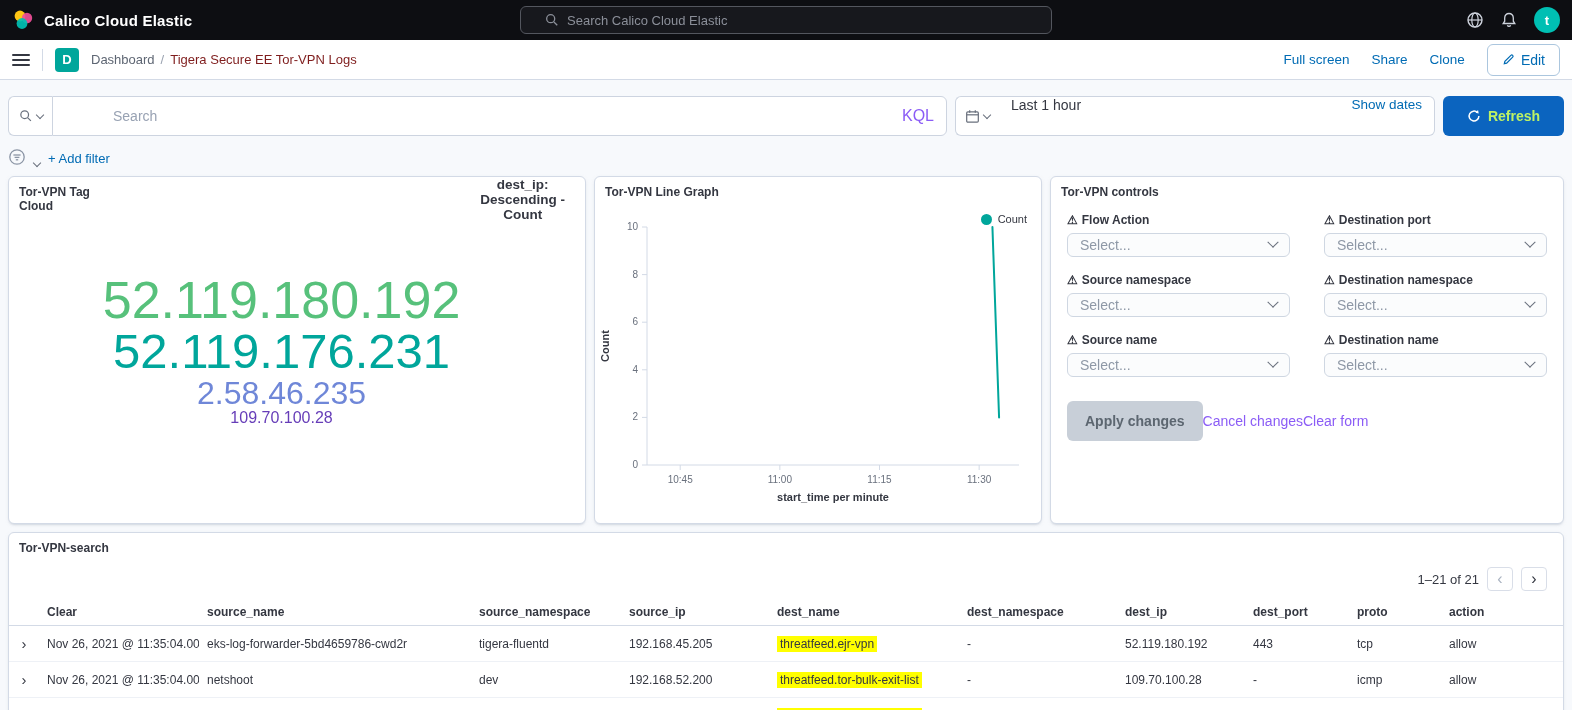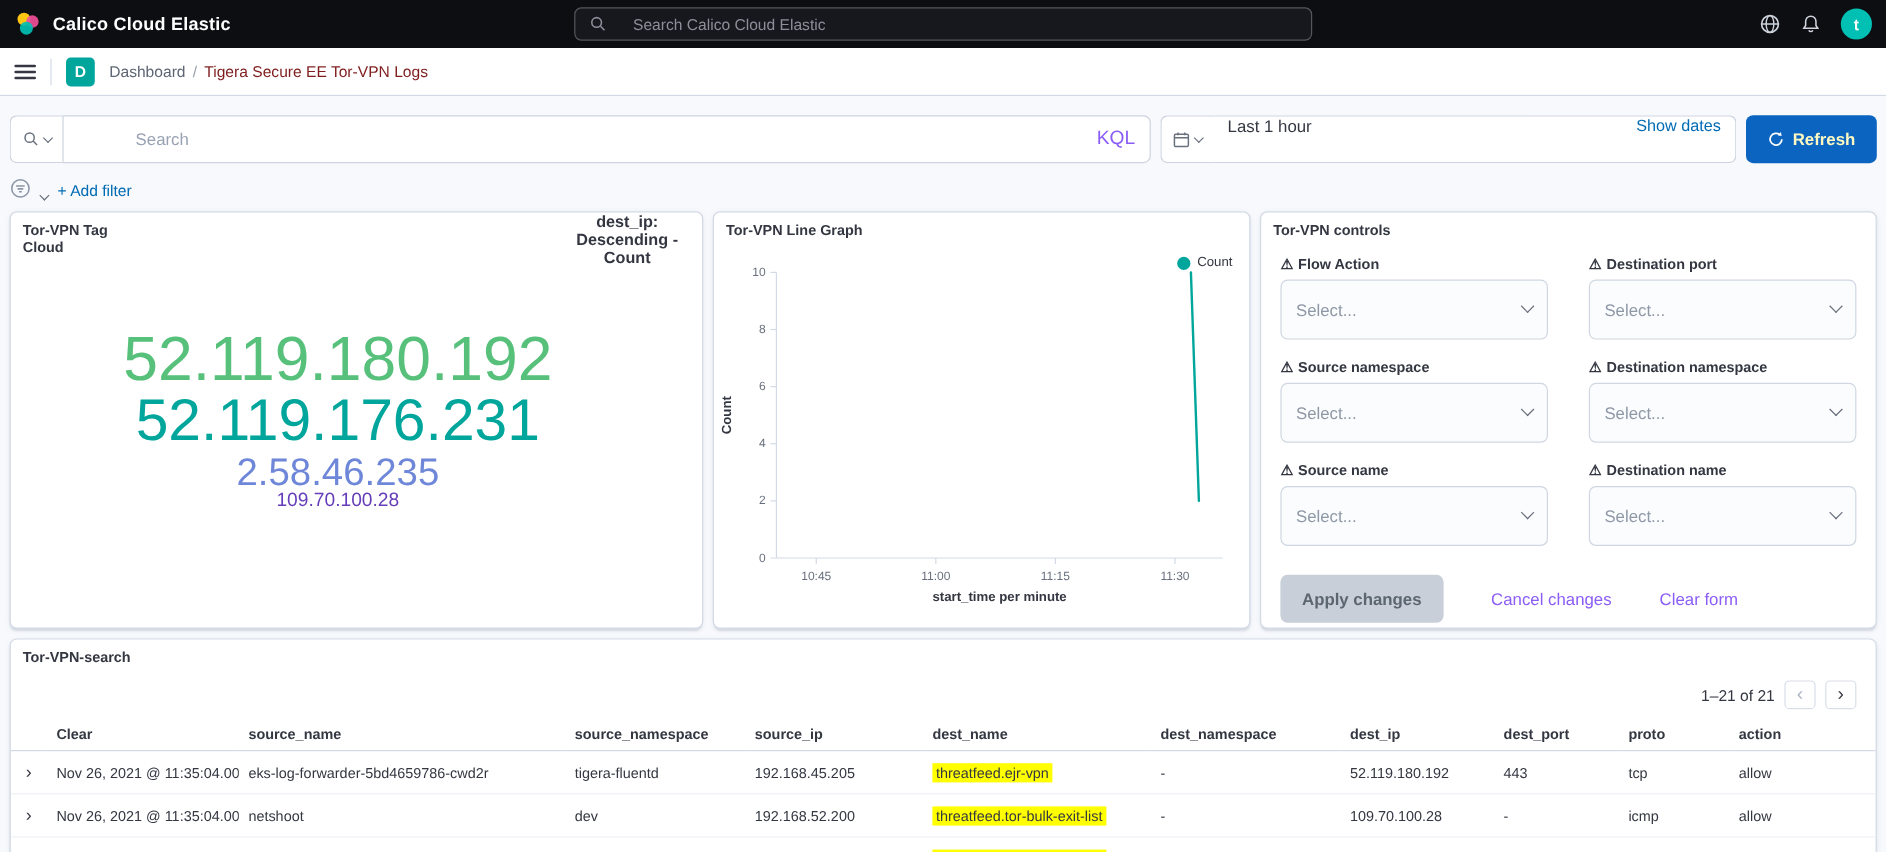--- a/index.html
+++ b/index.html
@@ -4,22 +4,22 @@
 <style>
   * { box-sizing: border-box; margin: 0; padding: 0; }
   html,body { width:1572px; height:710px; overflow:hidden; }
   body {
     font-family: "Liberation Sans", sans-serif;
     background:#f7f9fc; color:#343741; position:relative;
   }
   
   .topbar { height:40px; background:#0d0e12; display:flex; align-items:center; padding:0 12px; gap:10px; position:relative; }
   .topbar .title { color:#fff; font-size:15px; font-weight:700; letter-spacing:.2px; }
-  .top-search { position:absolute; left:50%; top:6px; transform:translateX(-50%); width:615px; height:28px;
-    background:#17181d; border:1px solid #53565e; border-radius:6px; display:flex; align-items:center; padding:0 12px; gap:22px; }
+  .top-search { position:absolute; left:50%; top:6px; transform:translateX(-50%); width:532px; height:28px;
+    background:#17181d; border:1px solid #53565e; border-radius:6px; display:flex; align-items:center; padding:0 24px; gap:8px; }
   .top-search input { flex:1; background:transparent; border:none; outline:none; color:#c6cad3; font-size:13px; font-family:inherit; }
   .top-search input::placeholder { color:#8b8f99; }
   .top-right { margin-left:auto; display:flex; align-items:center; gap:16px; }
   .avatar { width:26px; height:26px; border-radius:50%; background:#00bfb3; color:#fff; font-size:13px; font-weight:700;
     display:flex; align-items:center; justify-content:center; }
   
   .navbar { height:40px; background:#fff; border-bottom:1px solid #d3dae6; display:flex; align-items:center; padding:0 12px; gap:12px; }
   .burger { width:18px; display:flex; flex-direction:column; gap:3px; cursor:pointer; }
   .burger i { height:2px; background:#343741; border-radius:1px; display:block; }
   .vdiv { width:1px; height:22px; background:#d3dae6; }
@@ -39,21 +39,21 @@
   .addon { width:44px; background:#fff; border:1px solid #cdd4e0; border-right:none; border-radius:6px 0 0 6px;
     display:flex; align-items:center; justify-content:center; gap:4px; cursor:pointer; }
   .searchbox { flex:1; background:#fff; border:1px solid #cdd4e0; border-radius:0 6px 6px 0; display:flex; align-items:center; padding:0 12px; }
   .searchbox input { flex:1; border:none; outline:none; font-size:14px; font-family:inherit; color:#343741;margin-left:48px; }
   .searchbox input::placeholder { color:#98a2b3; }
   .kql { color:#8b5cf6; font-size:16px; cursor:pointer; }
   .d-group { width:480px; display:flex; }
   .d-display { flex:1; background:#fff; border:1px solid #cdd4e0; border-left:none; border-radius:0 6px 6px 0;
     display:flex; padding:0 12px; font-size:14px; }
   .show-dates { margin-left:auto; color:#006bb4; font-size:13.5px; cursor:pointer; }
-  .refresh-btn { width:109px; background:#0b64bf; border:none; border-radius:6px; color:#fef9c3; font-weight:700; font-size:14px;
+  .refresh-btn { width:121px; background:#0b64bf; border:none; border-radius:6px; color:#bef264; font-weight:700; font-size:14px;
     display:flex; align-items:center; justify-content:center; gap:7px; cursor:pointer; font-family:inherit; }
   
   .filterrow { margin:10px 8px 0; display:flex; align-items:flex-end; gap:8px; height:20px; }
   .add-filter { color:#006bb4; font-size:13px; cursor:pointer; }
   
   .panels { margin:10px 8px 0; display:flex; gap:8px; }
   .panel { background:#fff; border:1px solid #d3dae6; border-radius:6px;
     box-shadow:0 2px 2px -1px rgba(152,162,179,.3),0 1px 5px -2px rgba(152,162,179,.3); }
   .panel-title { font-size:12px; font-weight:700; color:#343741; padding:8px 10px; }
   .p-tagcloud { width:578px; height:348px; display:flex; flex-direction:row; }
@@ -65,28 +65,28 @@
   .tc-caption { text-align:center; font-weight:700; font-size:13.5px; padding-bottom:14px; }
   
   .legend { position:absolute; top:36px; right:14px; display:flex; align-items:center; gap:6px; font-size:11px; color:#343741; }
   .legend-dot { width:11px; height:11px; border-radius:50%; background:#00a69b; }
   .chart-svg { display:block; margin:4px auto 0; }
   
   .controls-body { padding:6px 16px 0; }
   .cgrid { display:grid; grid-template-columns:1fr 1fr; column-gap:34px; row-gap:16px; }
   .flabel { display:flex; align-items:center; gap:4px; font-size:12px; font-weight:700; color:#343741; margin-bottom:6px; }
   .warn { font-size:12px; line-height:1; }
-  .select { height:50px; background:#fbfcfd; border:1px solid #cfd7e2; border-radius:6px; display:flex; align-items:center;
+  .select { height:24px; background:#fbfcfd; border:1px solid #cfd7e2; border-radius:6px; display:flex; align-items:center;
     justify-content:space-between; padding:0 12px; cursor:pointer; }
   .ph { color:#8e98a6; font-size:14px; }
   .chev { width:8px; height:8px; border-right:1.6px solid #69707d; border-bottom:1.6px solid #69707d;
     transform:rotate(45deg) translate(-2px,-2px); display:inline-block; }
   .chev-sm { width:6px; height:6px; border-right:1.4px solid #69707d; border-bottom:1.4px solid #69707d;
     transform:rotate(45deg); display:inline-block; margin-top:-3px; }
-  .controls-buttons { margin-top:24px; display:flex; gap:40px; }
+  .controls-buttons { margin-top:24px; display:flex; }
   .apply-btn { height:40px; padding:0 18px; border:none; border-radius:6px; background:#c8cfd8; color:#5c6670;
     font-weight:700; font-size:14px; font-family:inherit; }
   .text-btn { color:#8b5cf6; font-size:14px; cursor:pointer; background:none; border:none; font-family:inherit; }
   
   .p-table { margin:8px 8px 0; min-height:180px; }
   .pg-row { display:flex; justify-content:flex-end; align-items:center; gap:8px; padding:4px 16px 8px; font-size:13px; }
   .pg-btn { width:26px; height:24px; border:1px solid #d9dee8; border-radius:4px; background:#fff; display:flex;
     align-items:center; justify-content:center; font-size:16px; cursor:pointer; line-height:1; }
   .pg-prev { color:#aab3c1; }
   .pg-next { color:#343741; }
@@ -136,20 +136,31 @@
       <i></i>
       <i></i>
       <i></i>
     </div>
   <div class="vdiv"></div>
   <div class="dash-badge">D</div>
   <div class="crumbs">
     <span class="crumb-root">Dashboard</span>
     <span class="crumb-sep">/</span>
     <span class="crumb-cur">Tigera Secure EE Tor-VPN Logs</span>
+  </div>
+  <div class="nav-right">
+    <span class="nav-link">Full screen</span>
+    <span class="nav-link">Share</span>
+    <span class="nav-link">Clone</span>
+    <button class="edit-btn">
+      <svg class="icon" width="13" height="13" viewBox="0 0 14 14">
+        <path d="M2.5 11.5 L3.1 9 L9.6 2.5 a1.3 1.3 0 0 1 1.9 1.9 L5 10.9 Z" fill="none" stroke="#006bb4" stroke-width="1.3"></path>
+      </svg>
+      <span>Edit</span>
+    </button>
   </div>
 </div>
 
 <div class="querybar">
   <div class="q-group">
     <div class="addon">
       <svg class="icon" width="14" height="14" viewBox="0 0 16 16">
         <circle cx="6.5" cy="6.5" r="4.4" fill="none" stroke="#69707d" stroke-width="1.4"></circle>
         <line x1="9.8" y1="9.8" x2="13.6" y2="13.6" stroke="#69707d" stroke-width="1.4"></line>
       </svg>

